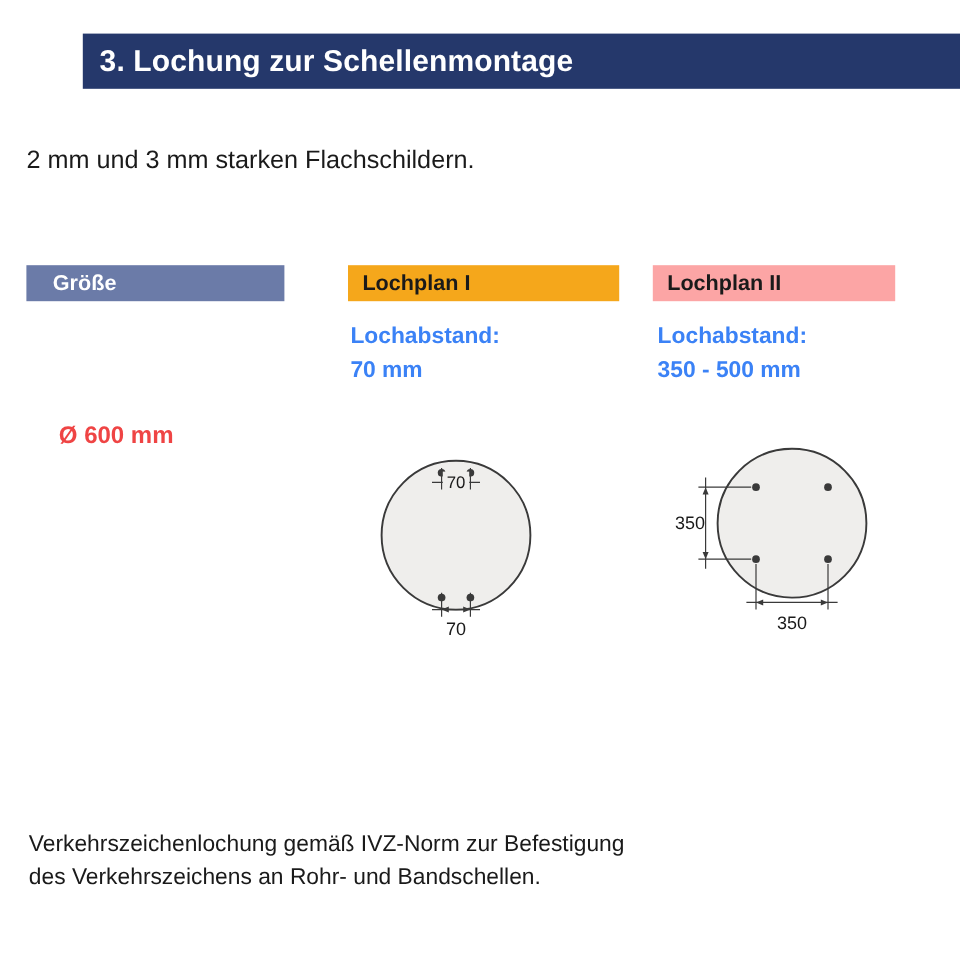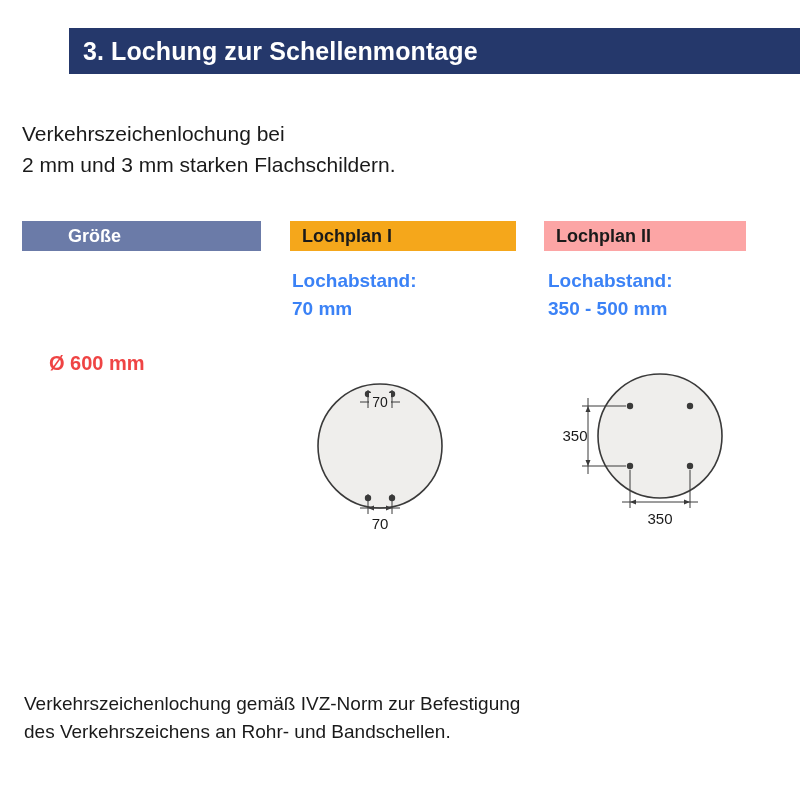--- a/index.html
+++ b/index.html
@@ -54,21 +54,20 @@
     align-items: center;
     font-size: 18px;
     font-weight: bold;
   }
   .col-head-size {
     left: 22px;
     top: 221px;
     width: 215px;
     background: #6b7ba8;
     color: #ffffff;
-    padding-left: 24px;
   }
   .col-head-size span { padding-left: 22px; }
 
   .col-head-plan1 {
     left: 290px;
     top: 221px;
     width: 226px;
     background: #f5a71b;
     color: #1a1a1a;
   }
@@ -124,21 +123,20 @@
   .line-break { display: block; }
 </style>
 </head>
 <body>
 
 <div class="header-bar">
   <div class="header-title">3. Lochung zur Schellenmontage</div>
 </div>
 
 <div class="intro">
-  <span class="line-break">Verkehrszeichenlochung bei</span>
   <span class="line-break">2 mm und 3 mm starken Flachschildern.</span>
 </div>
 
 <div class="col-head col-head-size">
   <span>Größe</span>
 </div>
 
 <div class="col-head col-head-plan1">
   <span>Lochplan I</span>
 </div>

